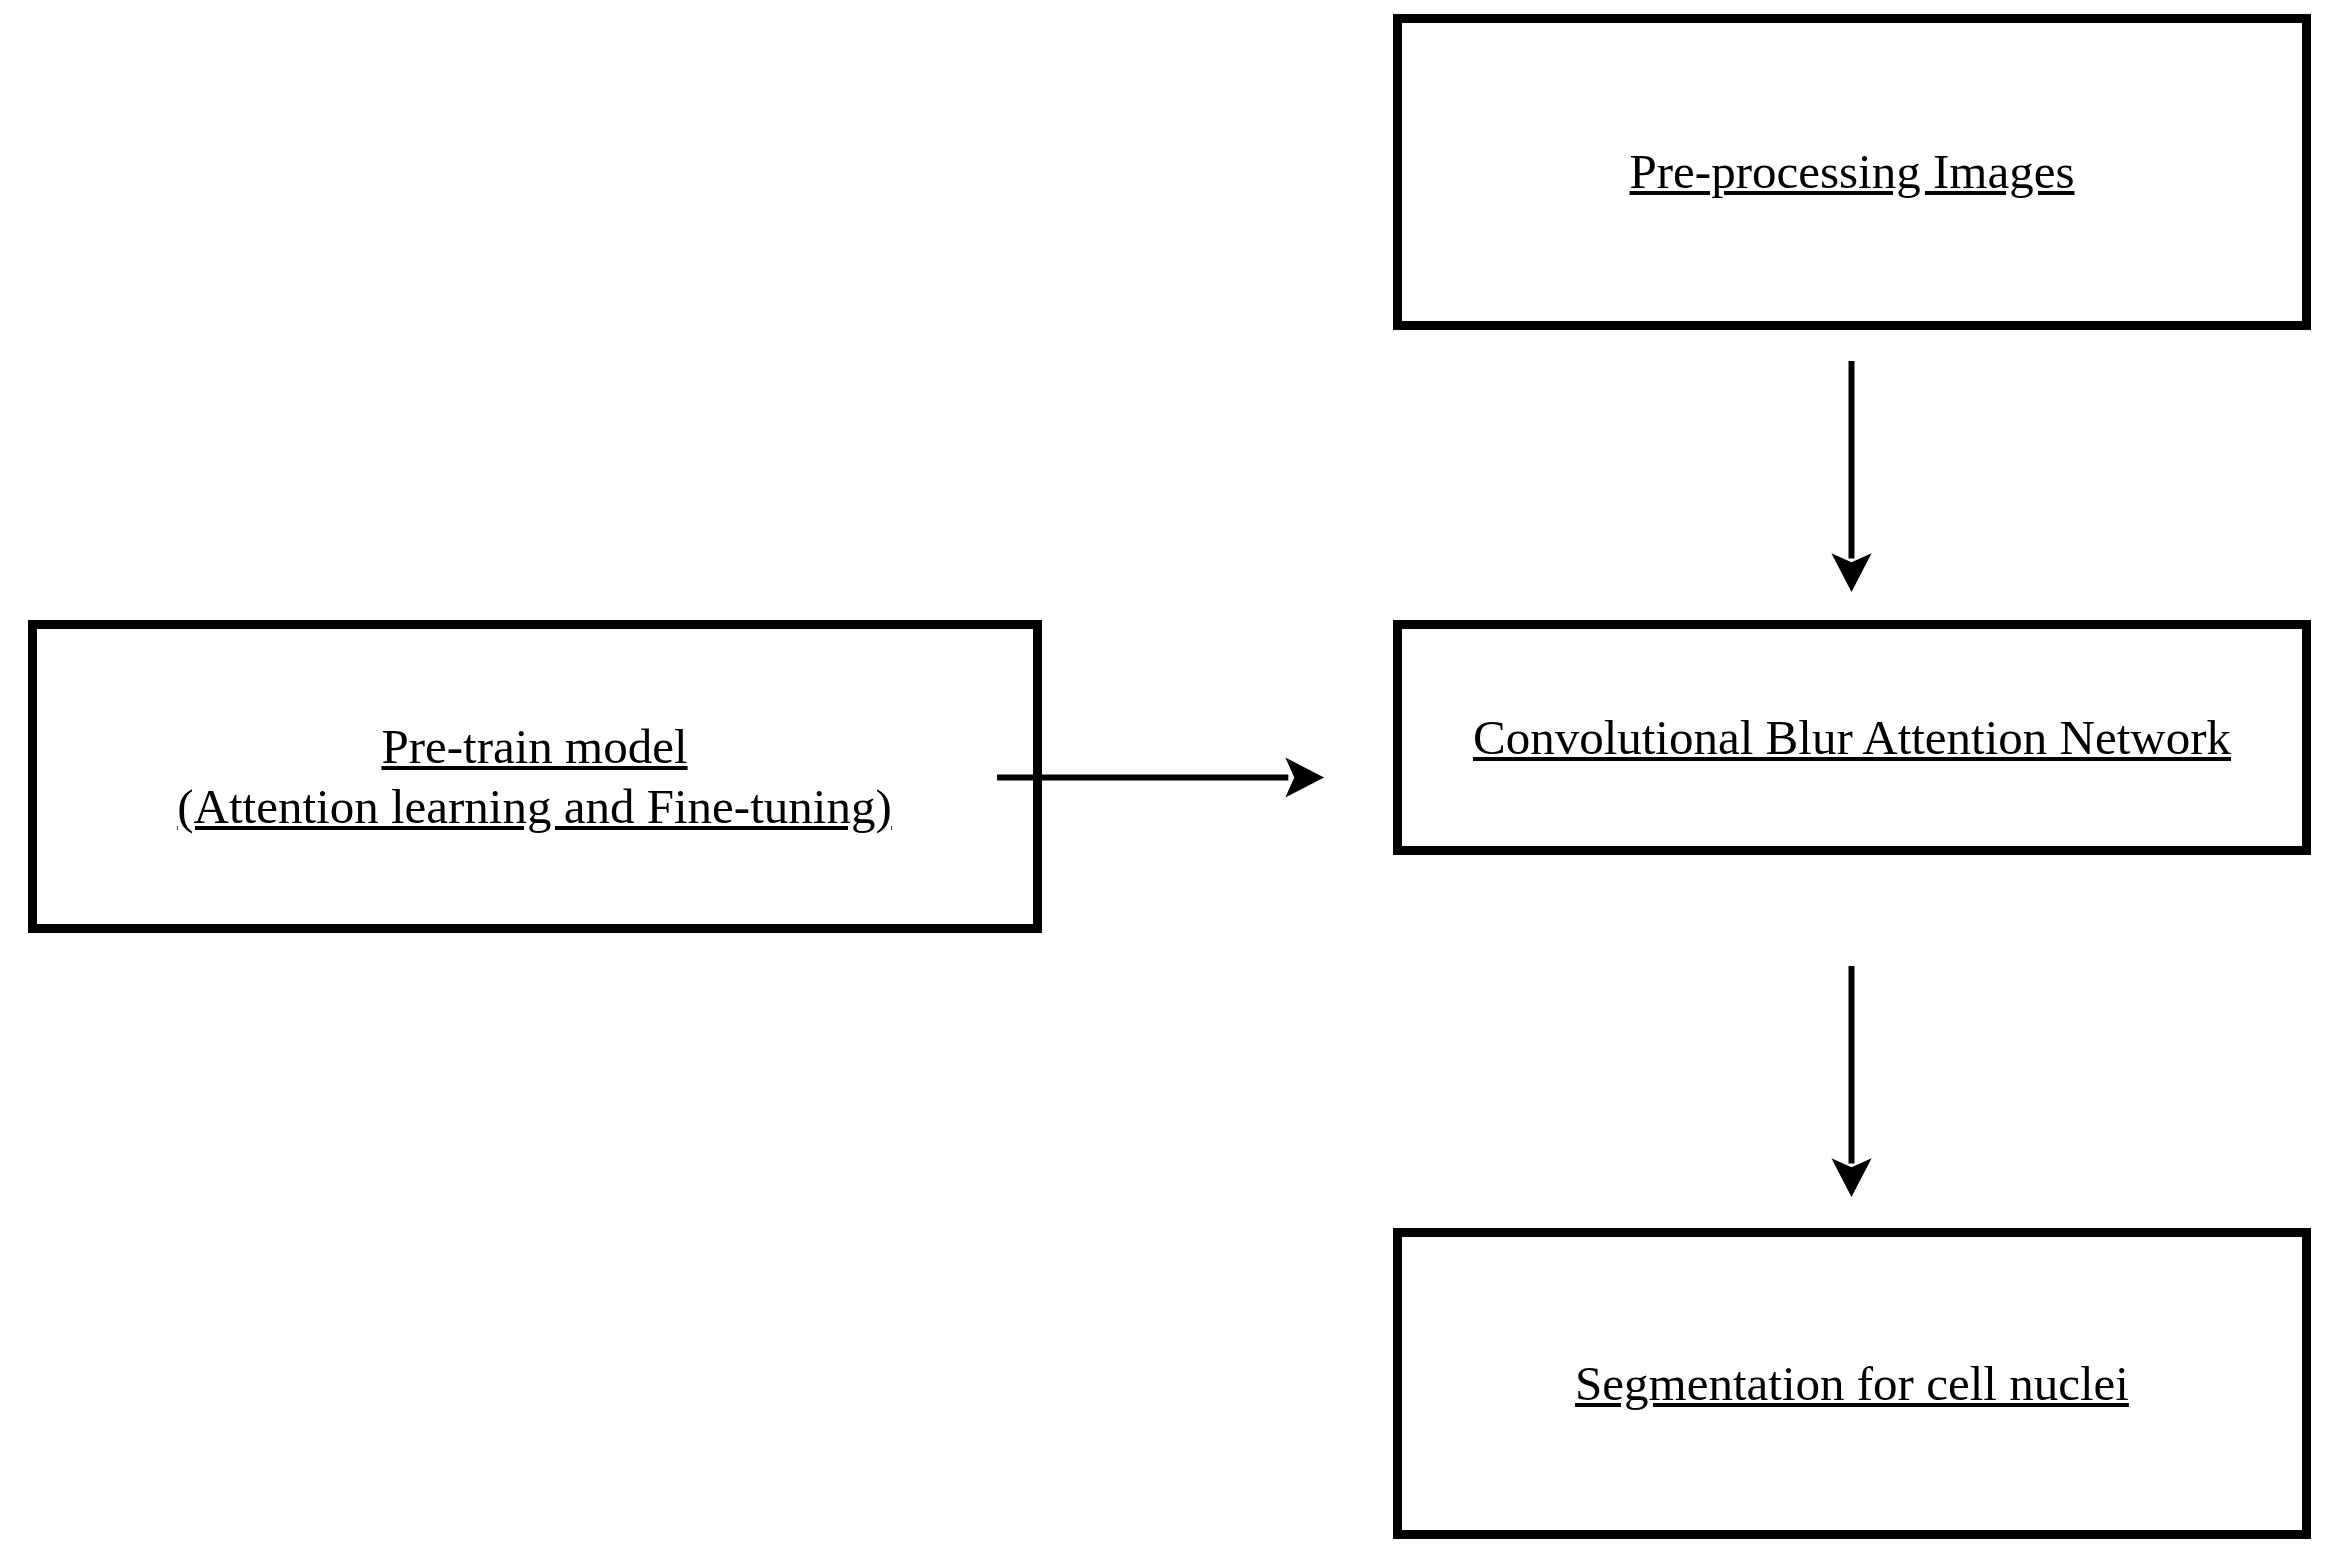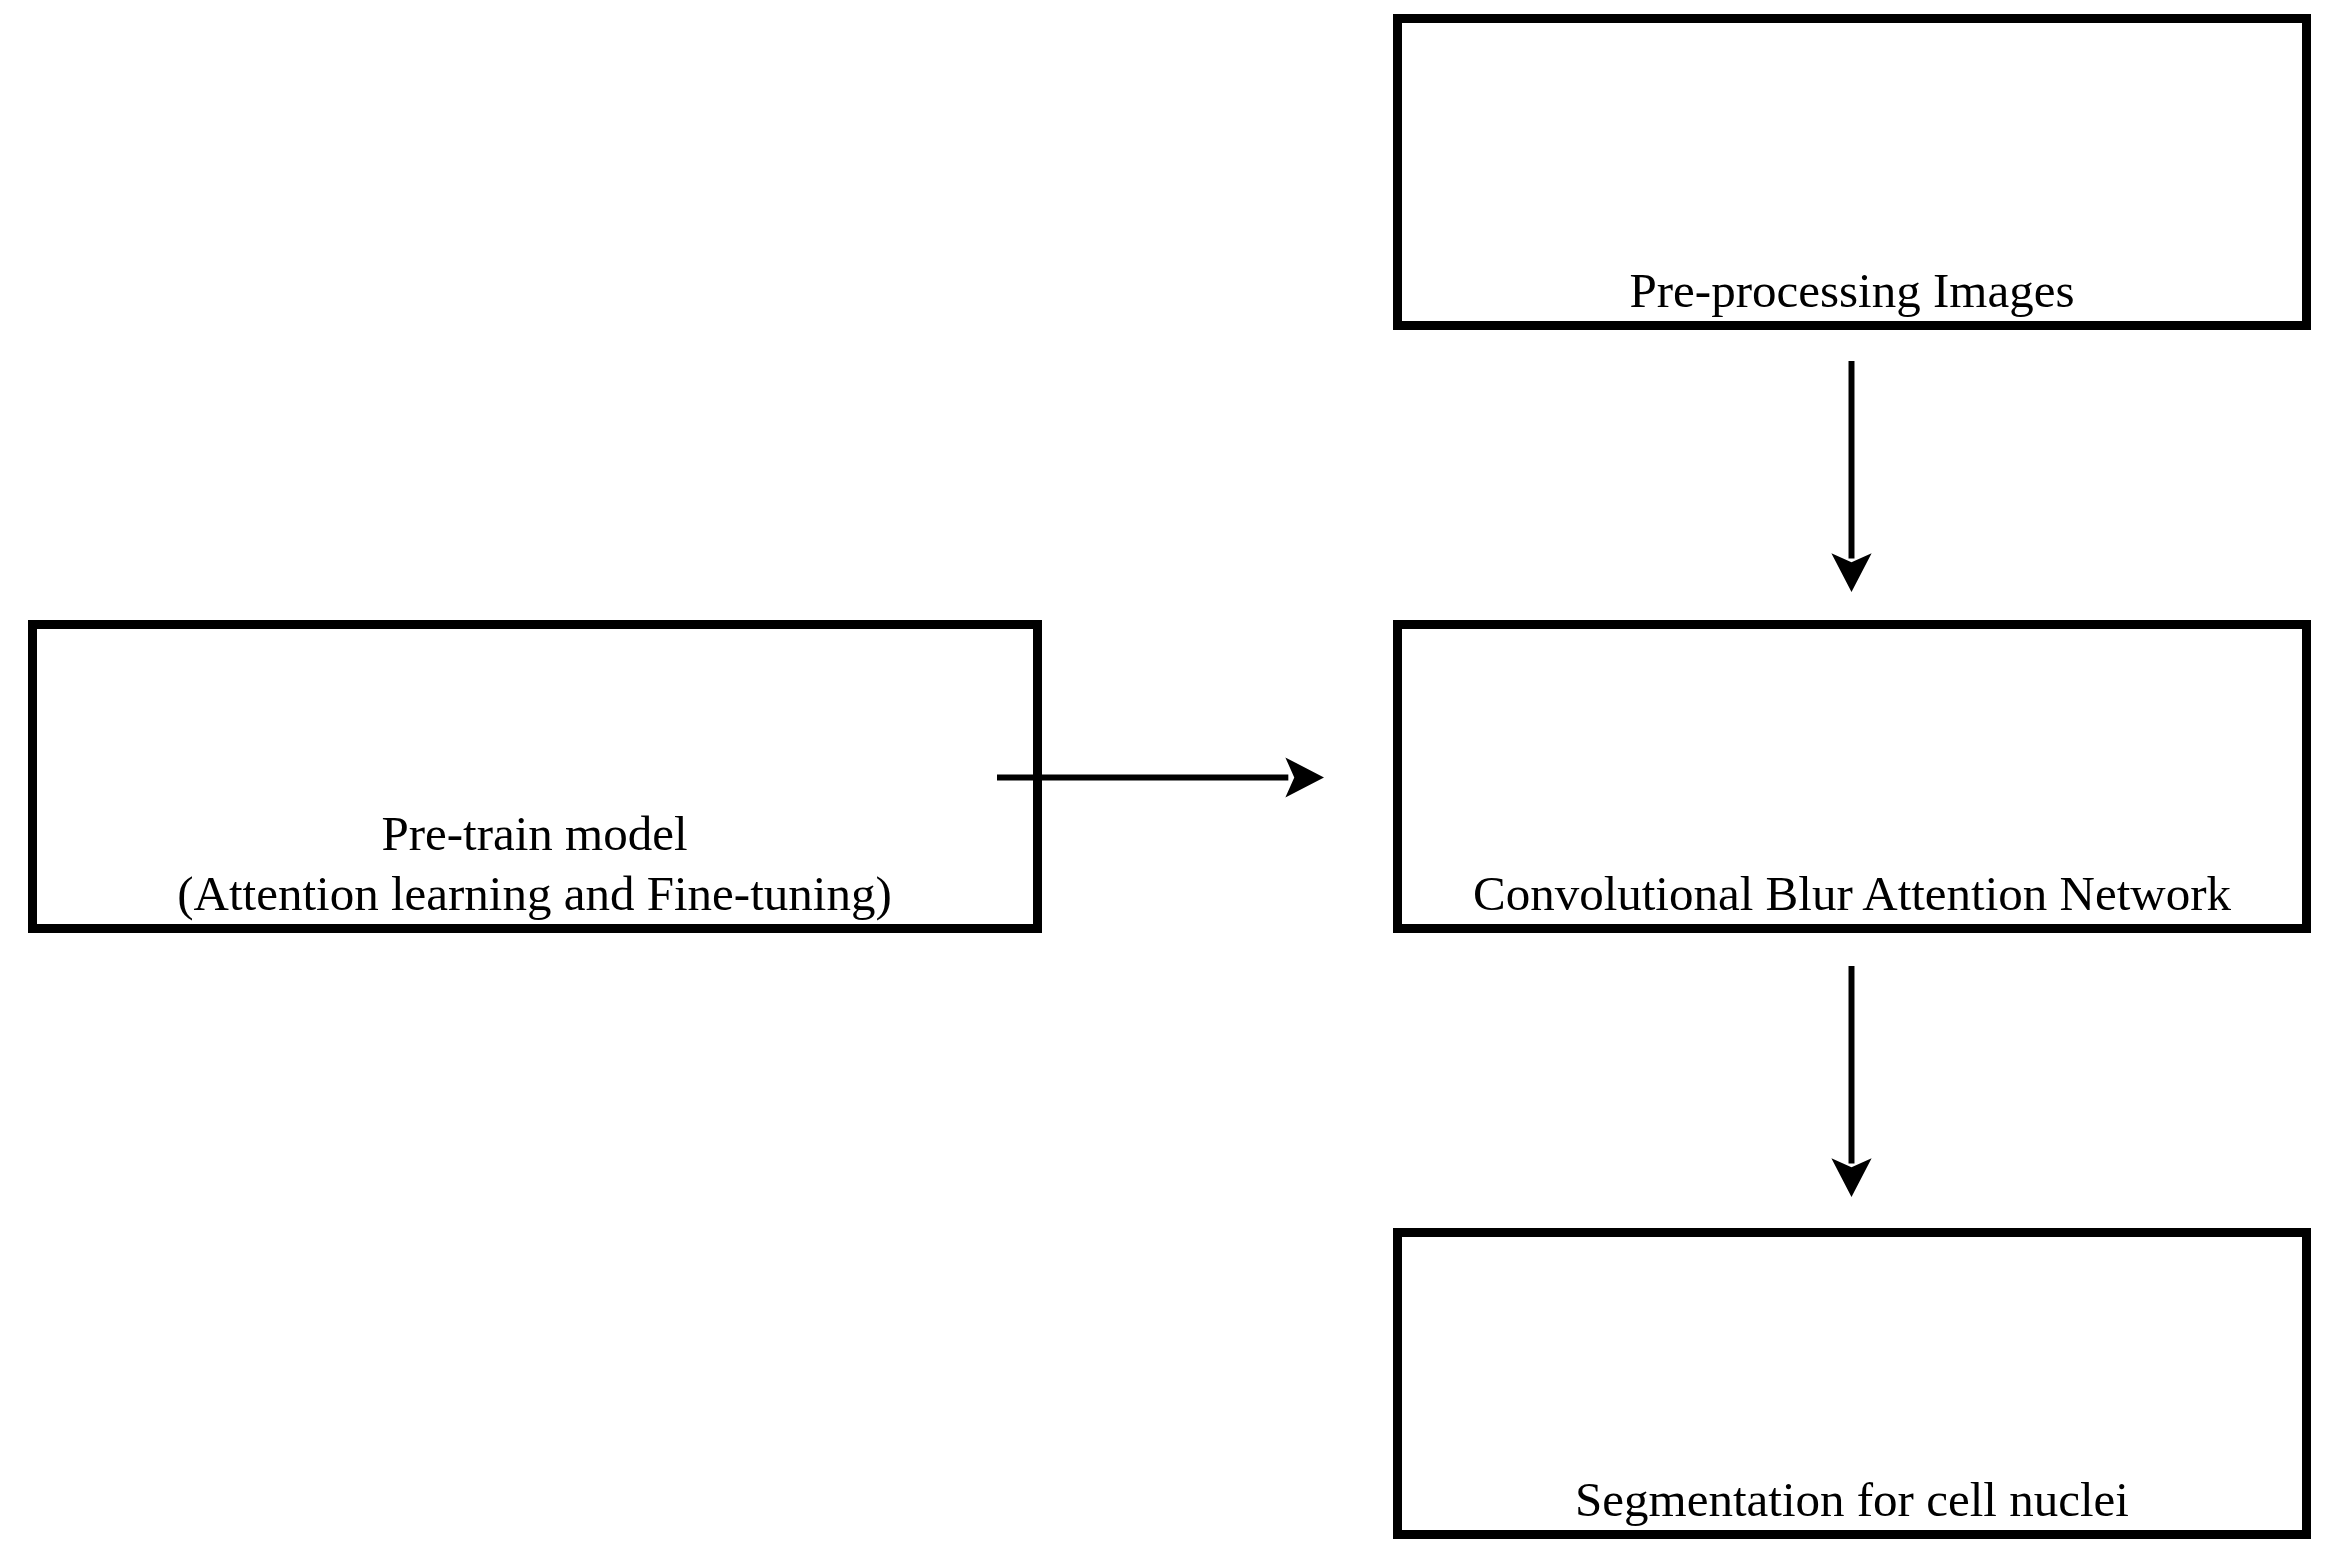--- a/index.html
+++ b/index.html
@@ -16,29 +16,30 @@
     color: #000000;
   }
   .node {
     position: absolute;
     box-sizing: border-box;
     border: 9px solid #000000;
     background: #ffffff;
     display: flex;
     flex-direction: column;
     align-items: center;
-    justify-content: flex-end;
+    justify-content: center;
     text-align: center;
     font-size: 49px;
     line-height: 1.22;
     color: #000000;
+    text-decoration: underline;
   }
   .node-preprocessing { left: 1393px; top: 14px;   width: 918px; height: 316px; }
   .node-pretrain      { left: 27.5px;   top: 620px;  width: 1014px; height: 313px; }
-  .node-cban          { left: 1393px; top: 620px;  width: 918px; height: 313px; }
+  .node-cban          { left: 1393px; top: 620px;  width: 918px; height: 235px; }
   .node-segmentation  { left: 1393px; top: 1228px; width: 918px; height: 311px; }
   .arrow {
     position: absolute;
     overflow: visible;
   }
   .arrow-down-1 { left: 1829px; top: 361px;  width: 45px;  height: 231px; }
   .arrow-right  { left: 997px; top: 755px; width: 327px; height: 45px;  }
   .arrow-down-2 { left: 1829px; top: 966px; width: 45px;  height: 231px; }
   .arrow line    { stroke: #000000; stroke-width: 8px; }
   .arrow polygon { fill: #000000; stroke: none; }

